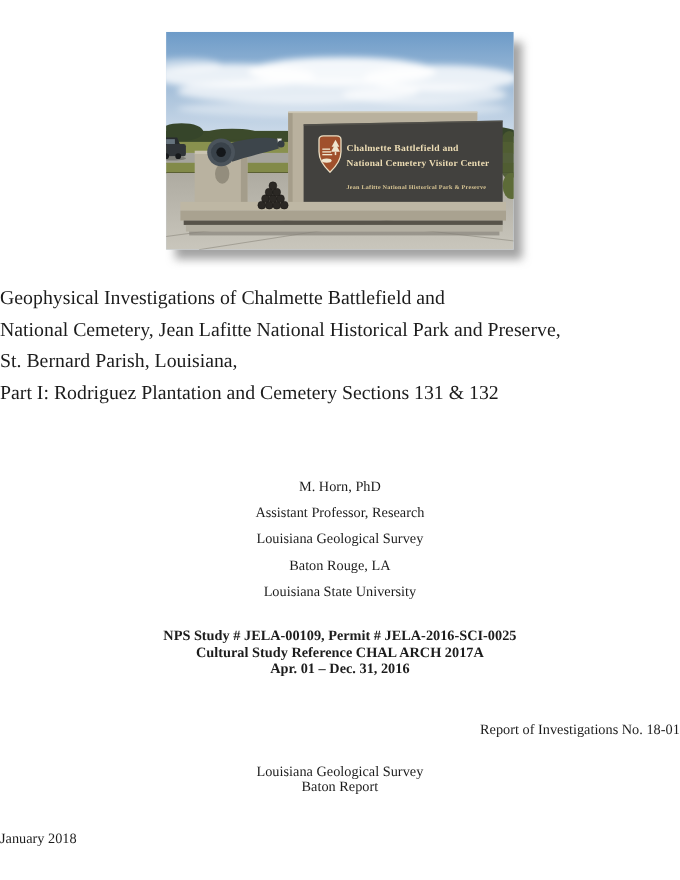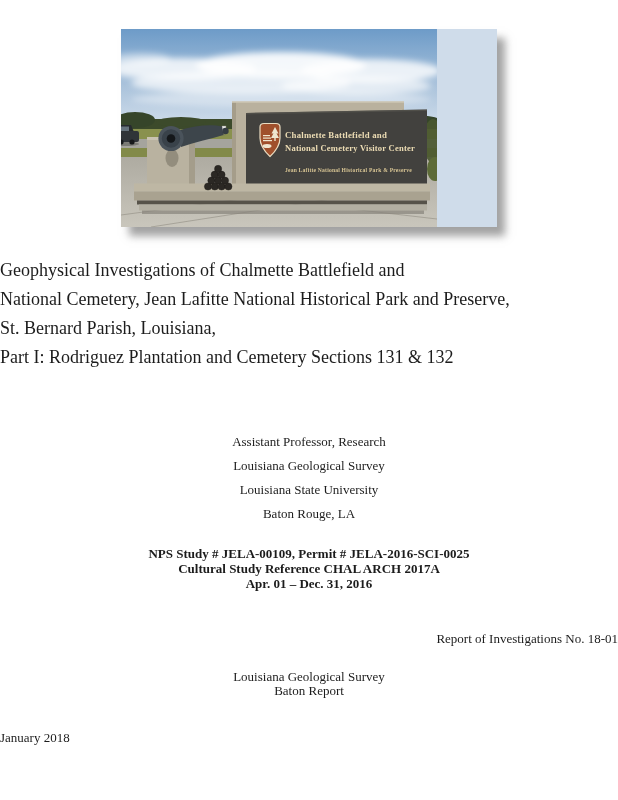--- a/index.html
+++ b/index.html
@@ -5,21 +5,21 @@
   html,body{margin:0;padding:0;}
   body{
     width:618px;height:800px;
     background:#ffffff;
     font-family:"Liberation Serif","DejaVu Serif",serif;
     color:#1c1c1c;
     overflow:hidden;
   }
   .page{width:618px;height:800px;position:relative;}
   .photo-figure{
-    width:376px;height:198px;
+    width:316px;height:198px;
     margin:29px auto 0 auto;
     box-shadow:8px 9px 8px rgba(105,105,105,0.62);
     background:#cfdcea;
   }
   .photo-figure svg{display:block;width:316px;height:198px;}
   .title-block{margin-top:29px;text-align:left;font-size:18px;line-height:29px;}
   .author-block{margin-top:58px;text-align:center;font-size:13px;line-height:24px;}
   .study-block{margin-top:20px;text-align:center;font-size:13px;line-height:15px;font-weight:bold;}
   .report-line{margin-top:40px;text-align:right;font-size:13px;line-height:15px;}
   .publisher-block{margin-top:24px;text-align:center;font-size:13px;line-height:14px;}
@@ -161,24 +161,25 @@
   </div>
 
   <div class="title-block">
     <div>Geophysical Investigations of Chalmette Battlefield and</div>
     <div>National Cemetery, Jean Lafitte National Historical Park and Preserve,</div>
     <div>St. Bernard Parish, Louisiana,</div>
     <div>Part I: Rodriguez Plantation and Cemetery Sections 131 &amp; 132</div>
   </div>
 
   <div class="author-block">
+    <div>M. Horn, PhD</div>
     <div>Assistant Professor, Research</div>
     <div>Louisiana Geological Survey</div>
+    <div>Baton Rouge, LA</div>
     <div>Louisiana State University</div>
-    <div>Baton Rouge, LA</div>
   </div>
 
   <div class="study-block">
     <div>NPS Study # JELA-00109, Permit # JELA-2016-SCI-0025</div>
     <div>Cultural Study Reference CHAL ARCH 2017A</div>
     <div>Apr. 01 – Dec. 31, 2016</div>
   </div>
 
   <div class="report-line">Report of Investigations No. 18-01</div>
 

